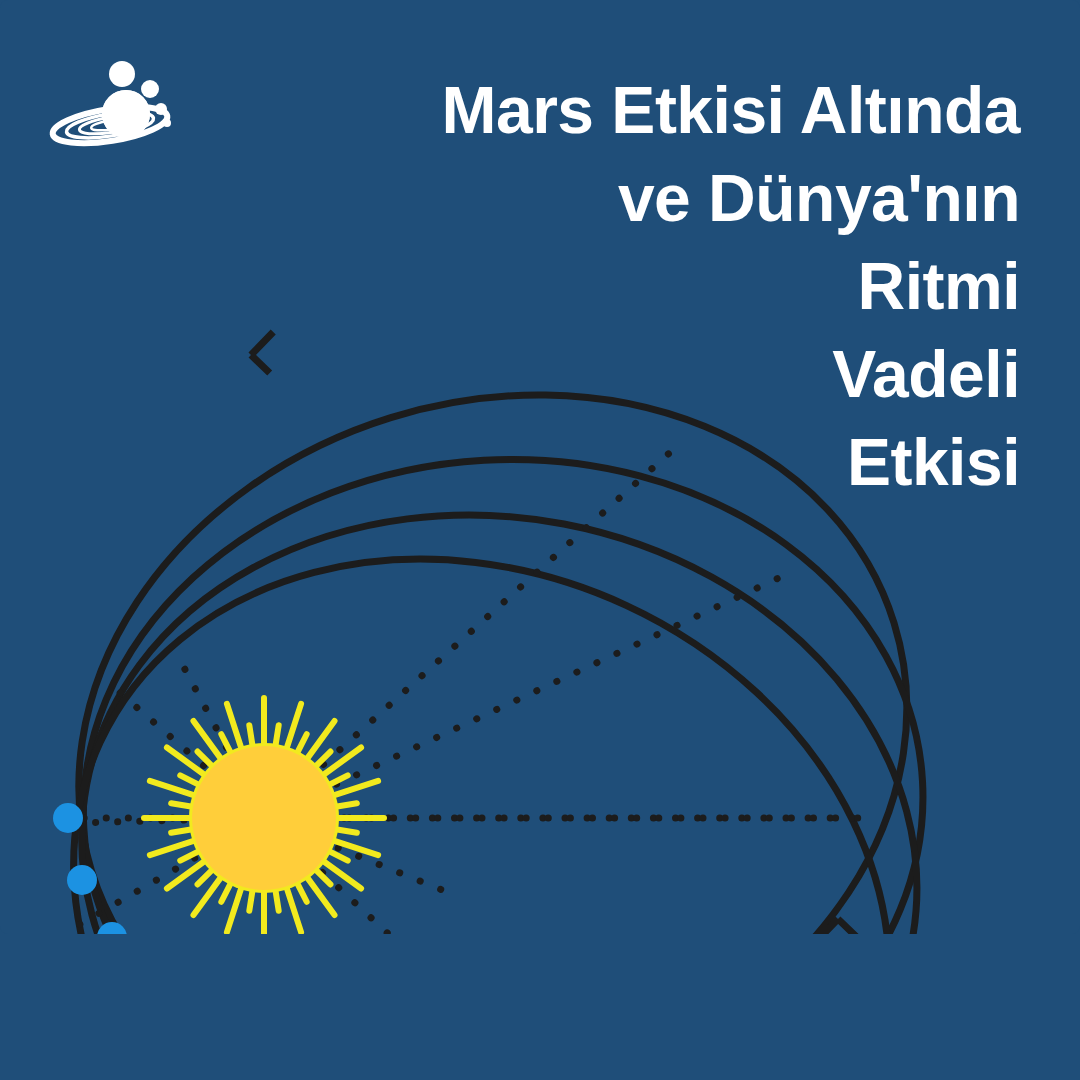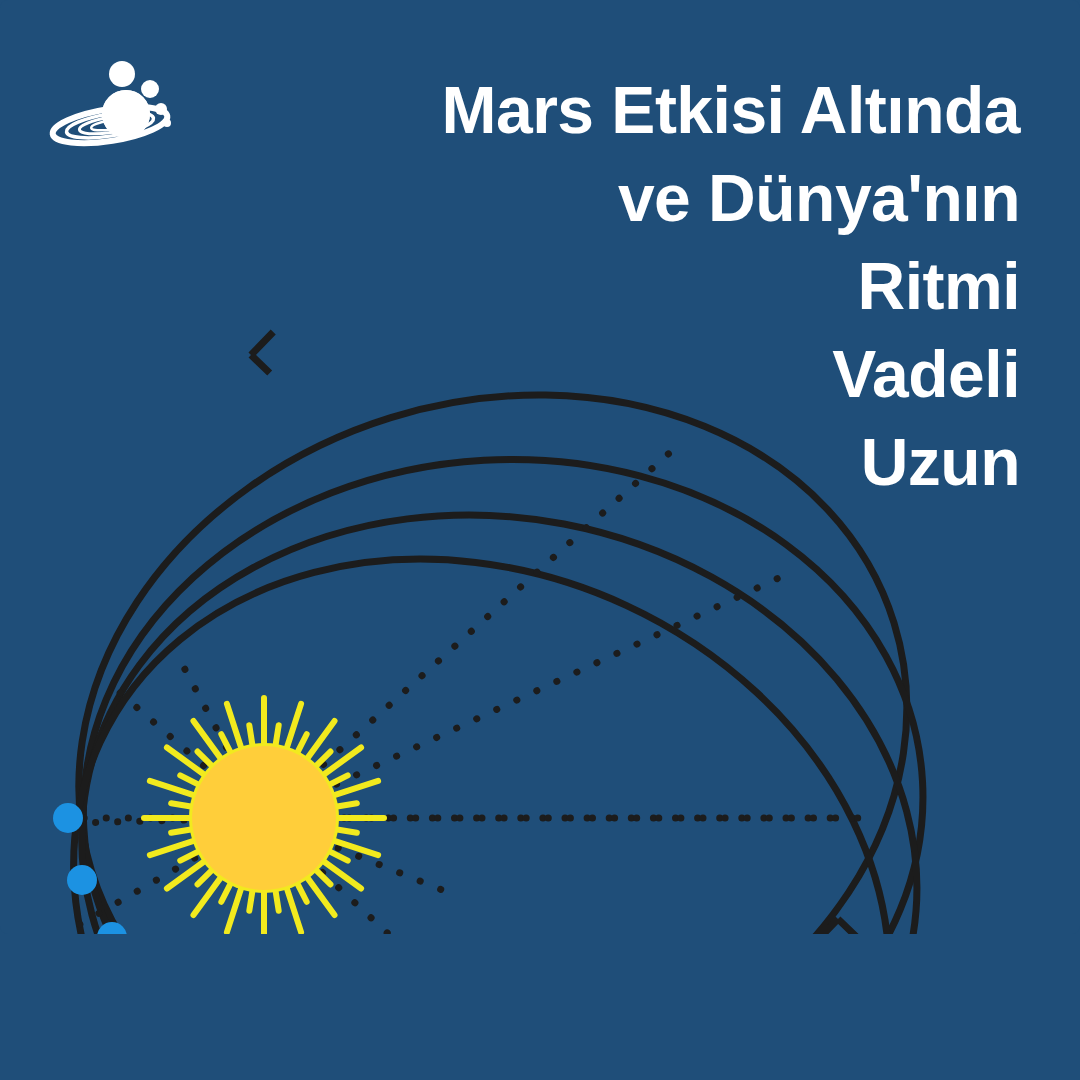--- a/index.html
+++ b/index.html
@@ -161,16 +161,16 @@
     </g>
 
     <circle cx="82" cy="62" r="24" fill="#ffffff"></circle>
   </svg>
 
   <div id="title-block">
     <span class="title-line">Mars Etkisi Altında</span>
     <span class="title-line">ve Dünya'nın</span>
     <span class="title-line">Ritmi</span>
     <span class="title-line">Vadeli</span>
-    <span class="title-line">Uzun</span>
+    <span class="title-line">Etkisi</span>
   </div>
 
 </div>
 
 </body></html>

